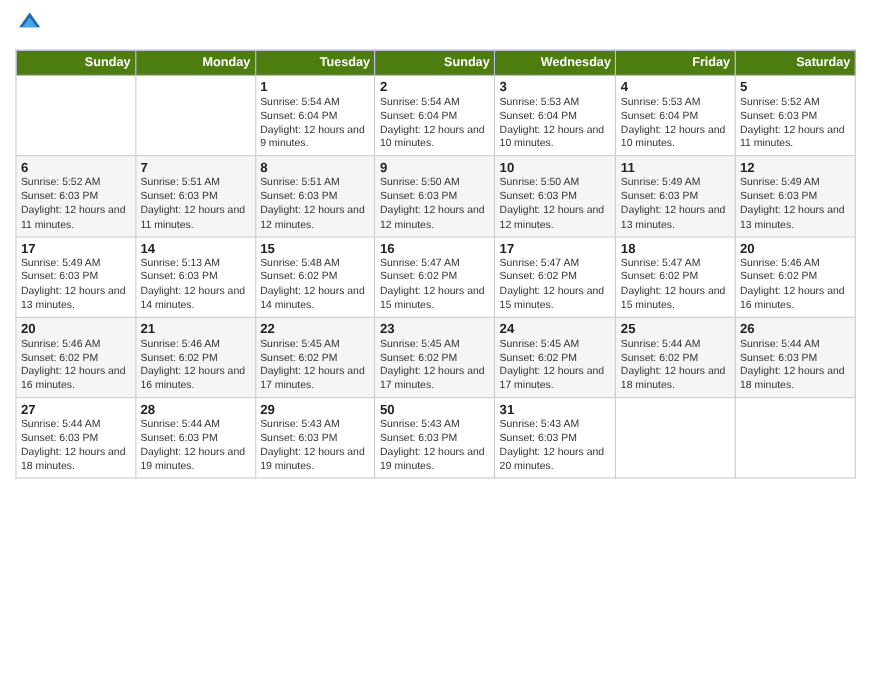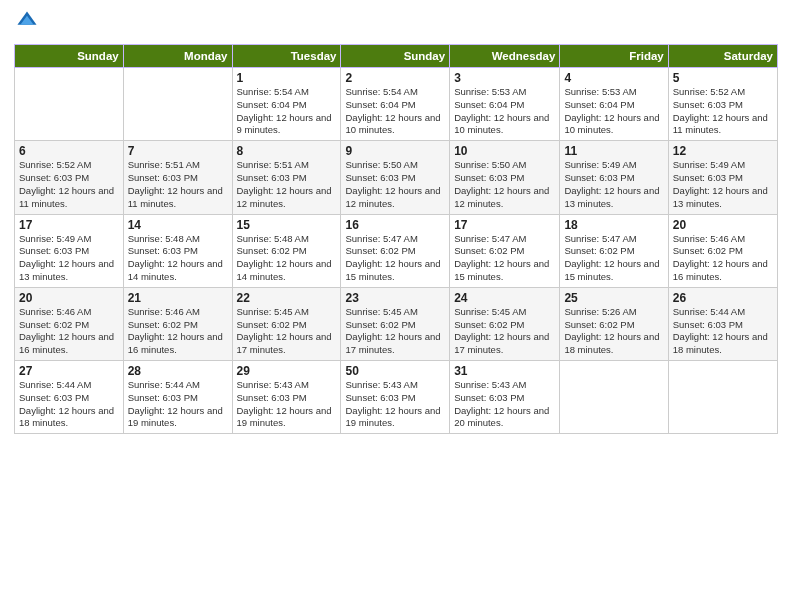--- a/index.html
+++ b/index.html
@@ -213,21 +213,21 @@
         </tr>
         <tr>
           <td>
             <span class="day-num">17</span>
             <div class="day-info">Sunrise: 5:49 AM
 Sunset: 6:03 PM
 Daylight: 12 hours and 13 minutes.</div>
           </td>
           <td>
             <span class="day-num">14</span>
-            <div class="day-info">Sunrise: 5:48 AM
+            <div class="day-info">Sunrise: 5:13 AM
 Sunset: 6:03 PM
 Daylight: 12 hours and 14 minutes.</div>
           </td>
           <td>
             <span class="day-num">15</span>
             <div class="day-info">Sunrise: 5:48 AM
 Sunset: 6:02 PM
 Daylight: 12 hours and 14 minutes.</div>
           </td>
           <td>
@@ -281,21 +281,21 @@
 Daylight: 12 hours and 17 minutes.</div>
           </td>
           <td>
             <span class="day-num">24</span>
             <div class="day-info">Sunrise: 5:45 AM
 Sunset: 6:02 PM
 Daylight: 12 hours and 17 minutes.</div>
           </td>
           <td>
             <span class="day-num">25</span>
-            <div class="day-info">Sunrise: 5:26 AM
+            <div class="day-info">Sunrise: 5:44 AM
 Sunset: 6:02 PM
 Daylight: 12 hours and 18 minutes.</div>
           </td>
           <td>
             <span class="day-num">26</span>
             <div class="day-info">Sunrise: 5:44 AM
 Sunset: 6:03 PM
 Daylight: 12 hours and 18 minutes.</div>
           </td>
         </tr>

